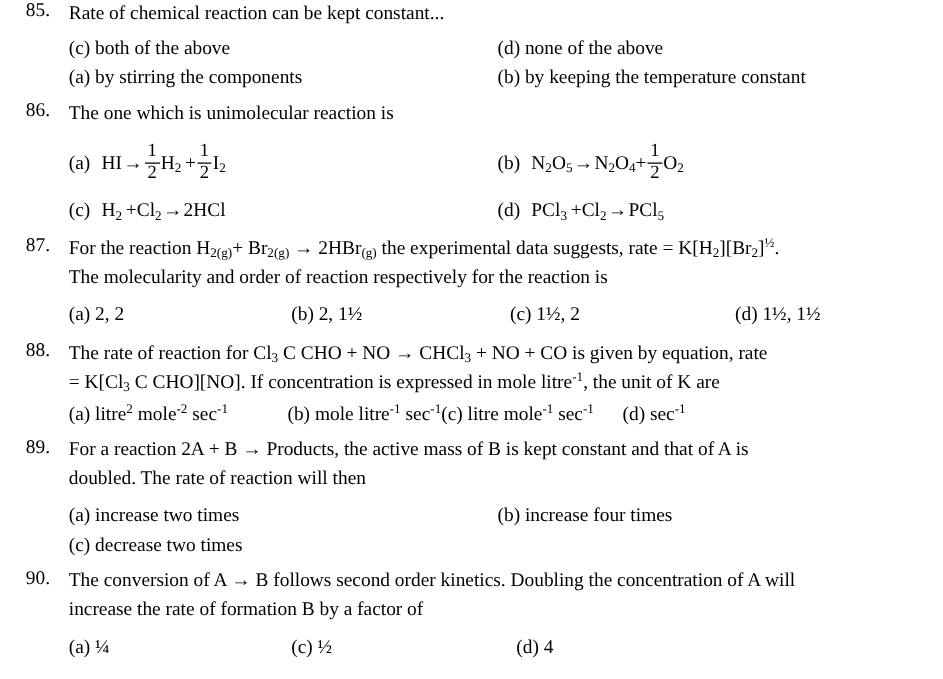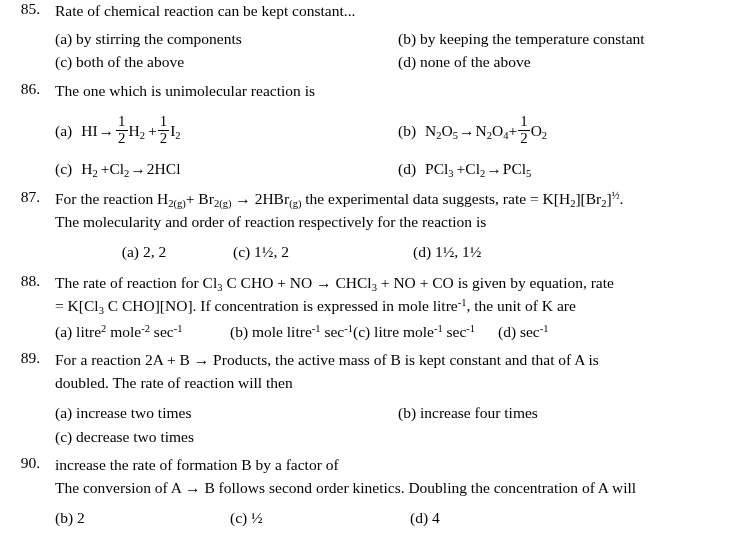--- a/index.html
+++ b/index.html
@@ -52,21 +52,21 @@
     line-height: 1.52;
   }
   .opt2 > .cA { width: 343px; min-width: 343px; }
   .opt2 > .cB { width: 340px; }
   
   .opt4 {
     display: flex;
     line-height: 1.52;
   }
   .opt4 > div { min-width: 0; }
-  .w87a { width: 178px; min-width: 178px; text-align: center; }
+  .w87a { width: 178px; min-width: 178px; }
   .w87b { width: 175px; min-width: 175px; }
   .w87c { width: 180px; min-width: 180px; }
   .w88a { width: 148px; min-width: 148px; }
   .w88b { width: 150px; min-width: 150px; text-align: right; }
   .w88c { width: 145px; min-width: 145px; }
   .w90a { width: 178px; min-width: 178px; }
   .w90b { width: 175px; min-width: 175px; }
   .w90c { width: 180px; min-width: 180px; }
 
   
@@ -128,26 +128,26 @@
 <body>
 
 <div class="page">
 
   <div class="q">
     <div class="qnum">85.</div>
     <div class="qbody">
       <div class="stem">Rate of chemical reaction can be kept constant...</div>
       <div class="sp4"></div>
       <div class="opt2">
+        <div class="cA">(c) both of the above</div>
+        <div class="cB">(d) none of the above</div>
+      </div>
+      <div class="opt2">
         <div class="cA">(a) by stirring the components</div>
         <div class="cB">(b) by keeping the temperature constant</div>
-      </div>
-      <div class="opt2">
-        <div class="cA">(c) both of the above</div>
-        <div class="cB">(d) none of the above</div>
       </div>
     </div>
   </div>
 
   <div class="sp6"></div>
 
   <div class="q">
     <div class="qnum">86.</div>
     <div class="qbody">
       <div class="stem">The one which is unimolecular reaction is</div>
@@ -220,20 +220,21 @@
   <div class="sp10"></div>
 
   <div class="q">
     <div class="qnum">87.</div>
     <div class="qbody">
       <div class="stem"><span>For the reaction H</span><sub>2(g)</sub><span>+ Br</span><sub>2(g)</sub><span> → 2HBr</span><sub>(g)</sub><span> the experimental data suggests, rate = K[H</span><sub>2</sub><span>][Br</span><sub>2</sub><span>]</span><sup>½</sup><span>.</span></div>
       <div class="stem">The molecularity and order of reaction respectively for the reaction is</div>
       <div class="sp6"></div>
       <div class="opt4">
         <div class="w87a">(a) 2, 2</div>
+        <div class="w87b">(b) 2, 1½</div>
         <div class="w87c">(c) 1½, 2</div>
         <div>(d) 1½, 1½</div>
       </div>
     </div>
   </div>
 
   <div class="sp8"></div>
 
   <div class="q">
     <div class="qnum">88.</div>
@@ -266,24 +267,24 @@
         <div class="cA">(c) decrease two times</div>
       </div>
     </div>
   </div>
 
   <div class="sp6"></div>
 
   <div class="q">
     <div class="qnum">90.</div>
     <div class="qbody">
+      <div class="stem">The conversion of A → B follows second order kinetics. Doubling the concentration of A will</div>
       <div class="stem">increase the rate of formation B by a factor of</div>
-      <div class="stem">The conversion of A → B follows second order kinetics. Doubling the concentration of A will</div>
       <div class="sp6"></div>
       <div class="opt4">
-        <div class="w90b">(b) 2</div>
+        <div class="w90a">(a) ¼</div>
         <div class="w90c">(c) ½</div>
         <div>(d) 4</div>
       </div>
     </div>
   </div>
 
 </div>
 
 </body></html>

